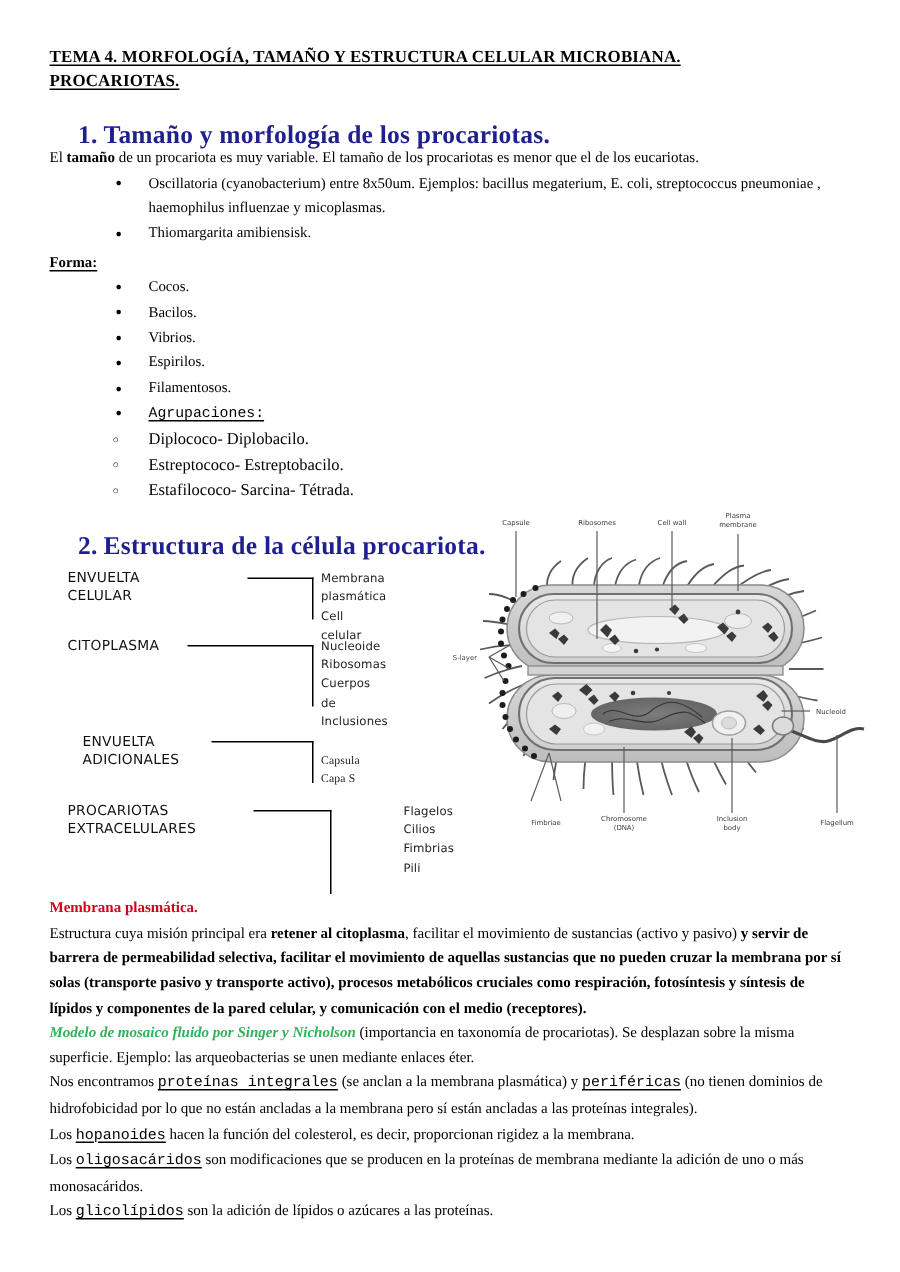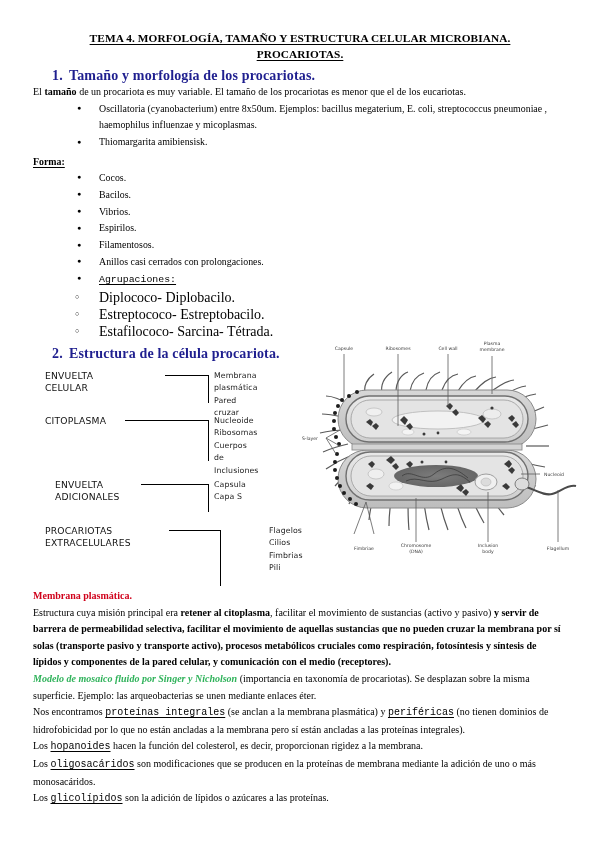--- a/index.html
+++ b/index.html
@@ -21,38 +21,37 @@
     height: 848px;
     padding: 0;
     box-sizing: border-box;
   }
   .content {
     padding: 30px 33px 0 33px;
   }
 
   
   .doc-title {
-    text-align: center;
     font-weight: bold;
     font-size: 11.3px;
     line-height: 16px;
     letter-spacing: 0.1px;
   }
   .doc-title span {
     text-decoration: underline;
     text-underline-offset: 2px;
   }
 
   
   .section-heading {
     color: #1f1f8f;
     font-weight: bold;
-    font-size: 14px;
+    font-size: 17px;
     line-height: 17px;
-    margin-top: 5px;
+    margin-top: 19px;
     padding-left: 19px;
     letter-spacing: 0.15px;
   }
   .section-heading .num {
     display: inline-block;
     width: 17px;
   }
 
   
   .para {
@@ -93,21 +92,21 @@
     font-size: 7px;
     line-height: 17px;
   }
   ul.lvl2 {
     list-style: none;
     margin: 0;
     padding: 0 0 0 42px;
   }
   ul.lvl2 > li {
     position: relative;
-    font-size: 14px;
+    font-size: 11px;
     line-height: 17px;
     padding-left: 24px;
   }
   ul.lvl2 > li::before {
     content: "\25CB";
     position: absolute;
     left: 0;
     top: 0;
     font-size: 7px;
     line-height: 17px;
@@ -197,21 +196,20 @@
     </ul>
 
     <div><span class="subhead-underline">Forma:</span></div>
 
     <ul class="lvl1">
       <li>Cocos.</li>
       <li>Bacilos.</li>
       <li>Vibrios.</li>
       <li>Espirilos.</li>
       <li>Filamentosos.</li>
-      <li>Anillos casi cerrados con prolongaciones.</li>
       <li><span class="u">Agrupaciones:</span></li>
     </ul>
 
     <ul class="lvl2">
       <li>Diplococo- Diplobacilo.</li>
       <li>Estreptococo- Estreptobacilo.</li>
       <li>Estafilococo- Sarcina- Tétrada.</li>
     </ul>
 
     <div class="section-heading">
@@ -219,41 +217,41 @@
     </div>
 
     <div class="struct-wrap">
 
       <div class="struct-group">
         <div class="struct-label" style="left:12px; top:4px;">ENVUELTA CELULAR</div>
         <div class="brk-h" style="left:132px; top:9px; width:44px;"></div>
         <div class="brk-v" style="left:175px; top:9px; height:28px;"></div>
         <div class="struct-items" style="left:181px; top:4px;">
           <div>Membrana plasmática</div>
-          <div>Pared cruzar</div>
+          <div>Cell celular</div>
         </div>
       </div>
 
       <div class="struct-group">
         <div class="struct-label" style="left:12px; top:49px;">CITOPLASMA</div>
         <div class="brk-h" style="left:92px; top:54px; width:84px;"></div>
         <div class="brk-v" style="left:175px; top:54px; height:41px;"></div>
         <div class="struct-items" style="left:181px; top:49px;">
           <div>Nucleoide</div>
           <div>Ribosomas</div>
           <div>Cuerpos de Inclusiones</div>
         </div>
       </div>
 
       <div class="struct-group">
         <div class="struct-label" style="left:22px; top:113px;">ENVUELTA
 ADICIONALES</div>
         <div class="brk-h" style="left:108px; top:118px; width:68px;"></div>
         <div class="brk-v" style="left:175px; top:118px; height:28px;"></div>
-        <div class="struct-items" style="left:181px; top:113px;">
+        <div class="struct-items" style="left:181px; top:125px;font-family:Liberation Serif, serif;">
           <div>Capsula</div>
           <div>Capa S</div>
         </div>
       </div>
 
       <div class="struct-group">
         <div class="struct-label" style="left:12px; top:159px;">PROCARIOTAS
 EXTRACELULARES</div>
         <div class="brk-h" style="left:136px; top:164px; width:52px;"></div>
         <div class="brk-v" style="left:187px; top:164px; height:56px;"></div>

